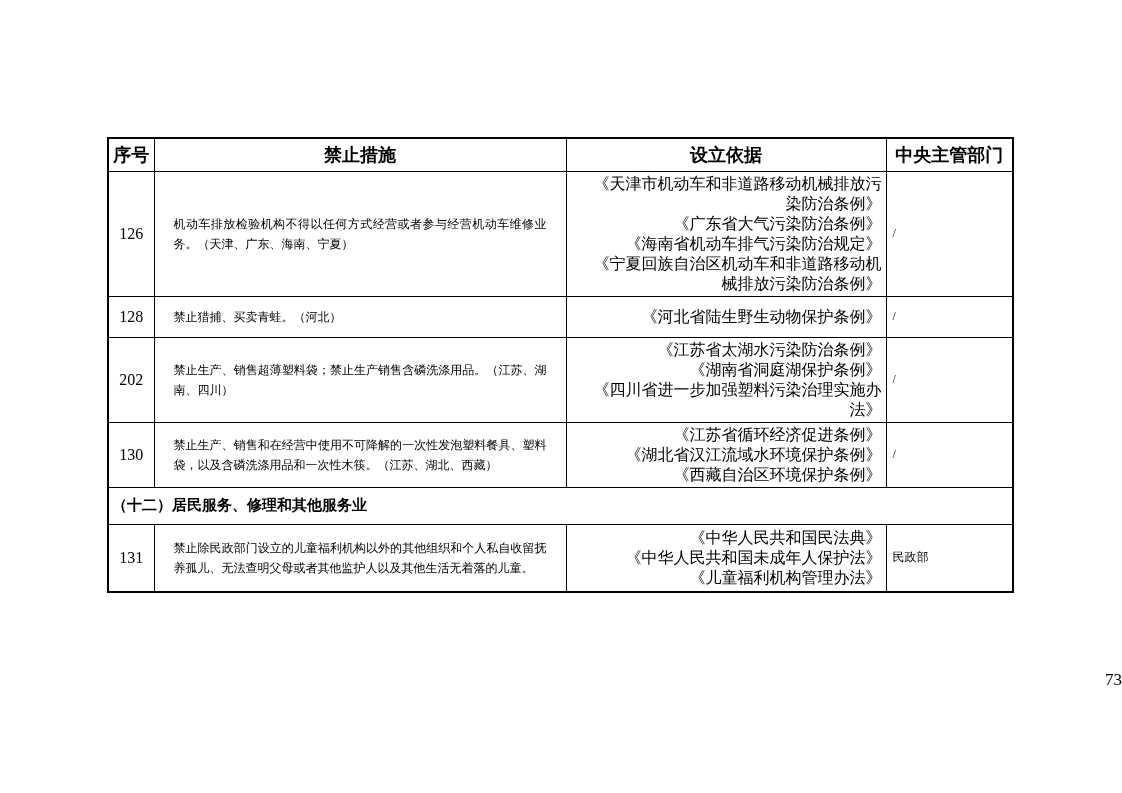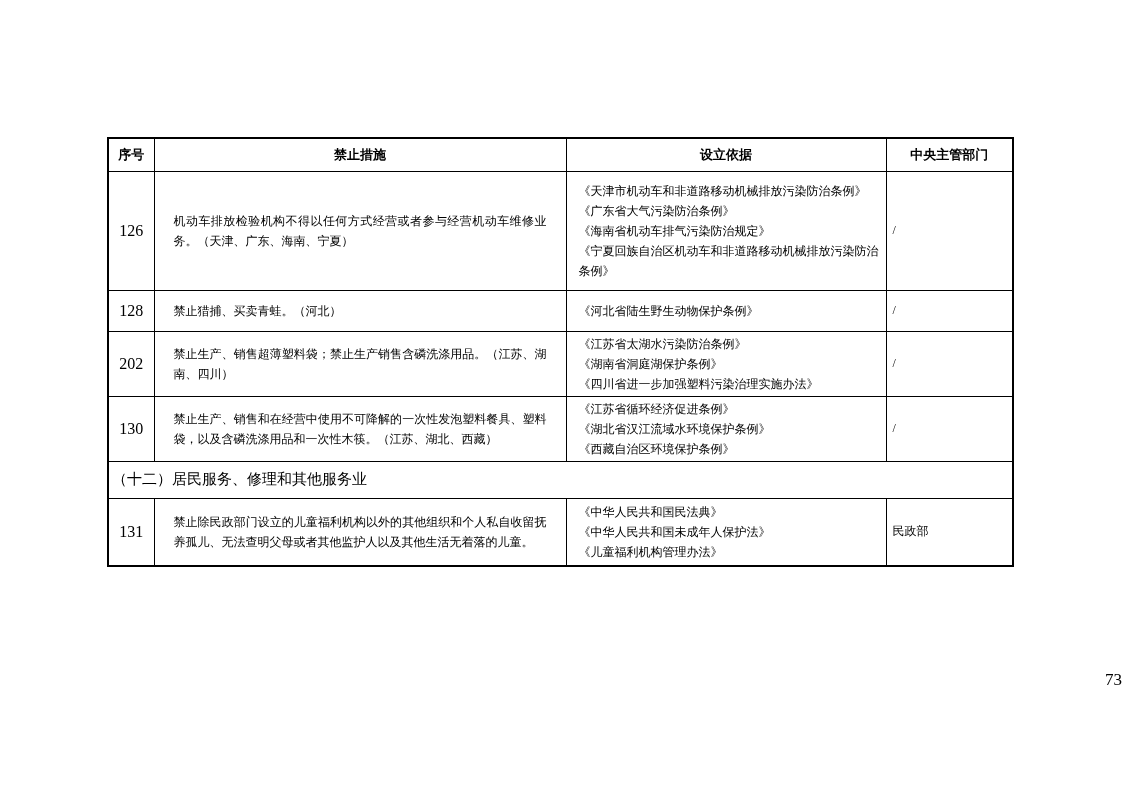--- a/index.html
+++ b/index.html
@@ -23,60 +23,60 @@
     table-layout: fixed;
     border: 2px solid #000;
   }
   .doc-table th, .doc-table td {
     border: 1.5px solid #000;
     vertical-align: middle;
     overflow: hidden;
     box-sizing: border-box;
   }
   .doc-table th {
-    font-size: 13px;
+    font-size: 18px;
     font-weight: bold;
     text-align: center;
     padding: 2px;
   }
   td.cell-no {
     text-align: center;
     font-size: 16px;
     padding: 2px;
   }
   td.cell-measure {
     font-size: 12px;
     line-height: 20px;
     padding: 3px 19px;
     text-align: left;
     text-align: justify;
   }
   td.cell-basis {
-    font-size: 12px;
+    font-size: 16px;
     line-height: 20px;
     padding: 2px 4px 2px 12px;
-    text-align: left;
+    text-align: right;
   }
   td.cell-dept {
     font-size: 12px;
     padding: 2px 2px 2px 6px;
     text-align: left;
   }
   tr.row-head   { height: 33px; }
   tr.row-126    { height: 119px; }
   tr.row-127    { height: 41px; }
   tr.row-128    { height: 41px; }
   tr.row-129    { height: 58px; }
   tr.row-130    { height: 59px; }
   tr.row-sec    { height: 37px; }
   tr.row-131    { height: 68px; }
   tr.row-132    { height: 70px; }
   td.cell-section {
     font-size: 15px;
-    font-weight: normal;
+    font-weight: bold;
     padding: 2px 2px 2px 3px;
     text-align: left;
   }
   .law-line { margin: 0; padding: 0; }
   .page-number {
     position: absolute;
     left: 0;
     top: 670px;
     width: 1122px;
     text-align: right;

